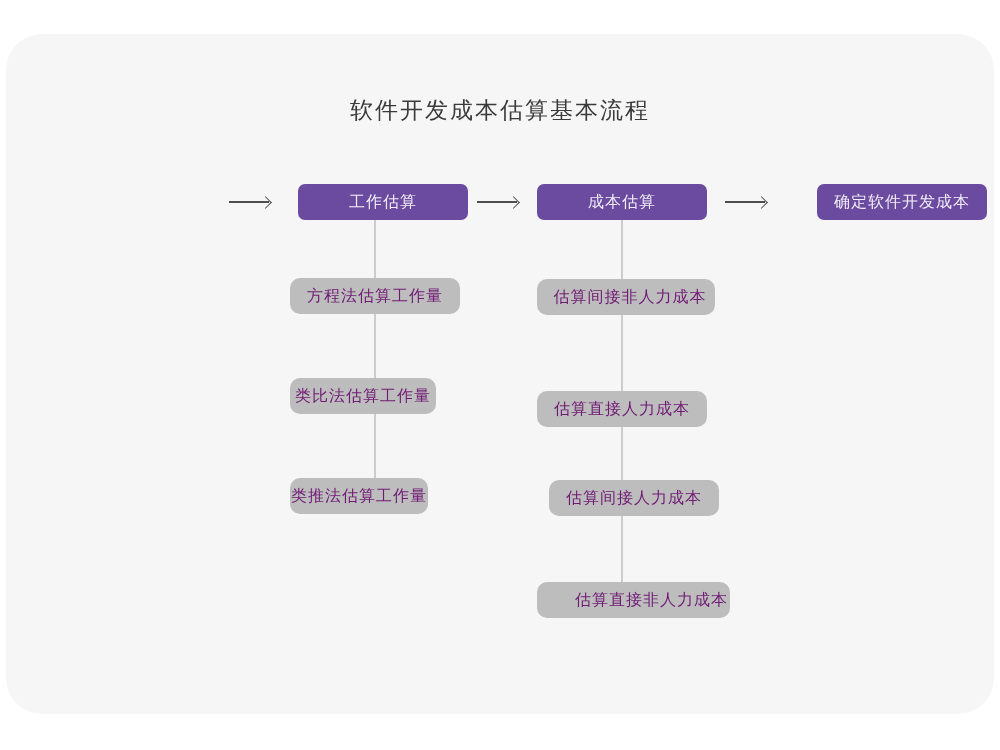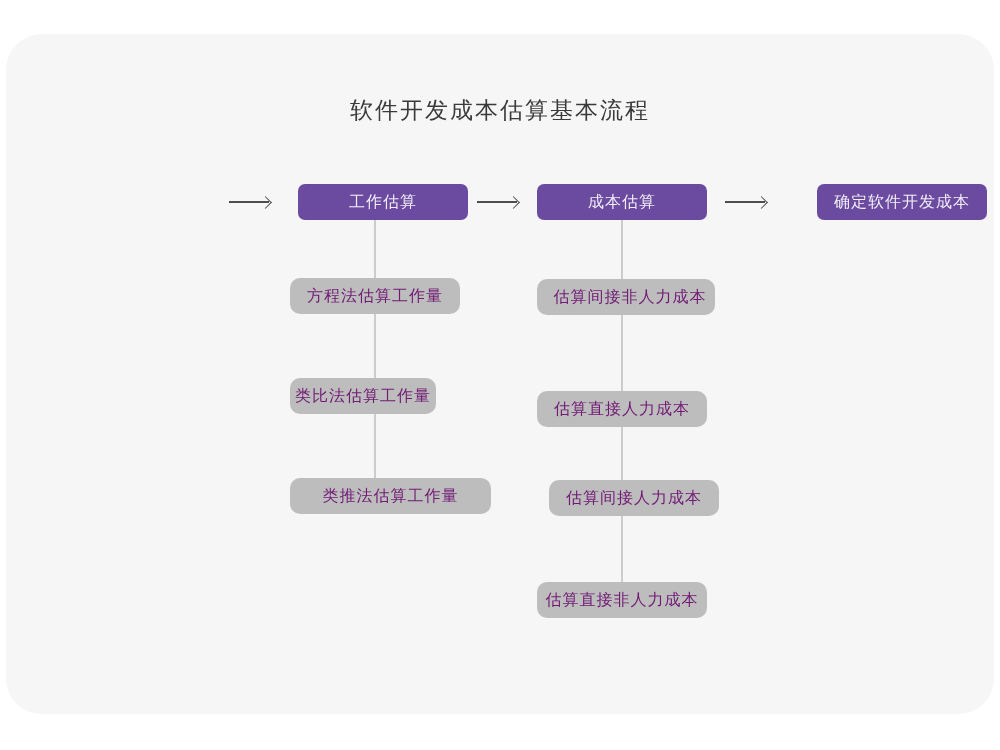--- a/index.html
+++ b/index.html
@@ -103,20 +103,20 @@
 
   <div class="arrow" style="left:725px; top:195px;">
     <div class="shaft"></div>
     <div class="head"></div>
   </div>
 
   <div class="box main-box" style="left:784px; top:184px; width:170px;margin-left:33px;">确定软件开发成本</div>
 
   <div class="box sub-box" style="left:290px; top:278px; width:170px;">方程法估算工作量</div>
   <div class="box sub-box" style="left:290px; top:378px; width:146px;">类比法估算工作量</div>
-  <div class="box sub-box" style="left:290px; top:478px; width:201px;">类推法估算工作量</div>
+  <div class="box sub-box" style="left:290px; top:478px; width:138px;">类推法估算工作量</div>
 
   <div class="box sub-box" style="left:537px; top:279px; width:170px;padding-left:8px;">估算间接非人力成本</div>
   <div class="box sub-box" style="left:537px; top:379px; width:170px;margin-top:12px;">估算直接人力成本</div>
   <div class="box sub-box" style="left:537px; top:480px; width:170px;margin-left:12px;">估算间接人力成本</div>
-  <div class="box sub-box" style="left:537px; top:582px; width:170px;">估算直接非人力成本</div>
+  <div class="box sub-box" style="left:537px; top:582px; width:157px;padding-left:36px;">估算直接非人力成本</div>
 
 </div>
 
 </body></html>

